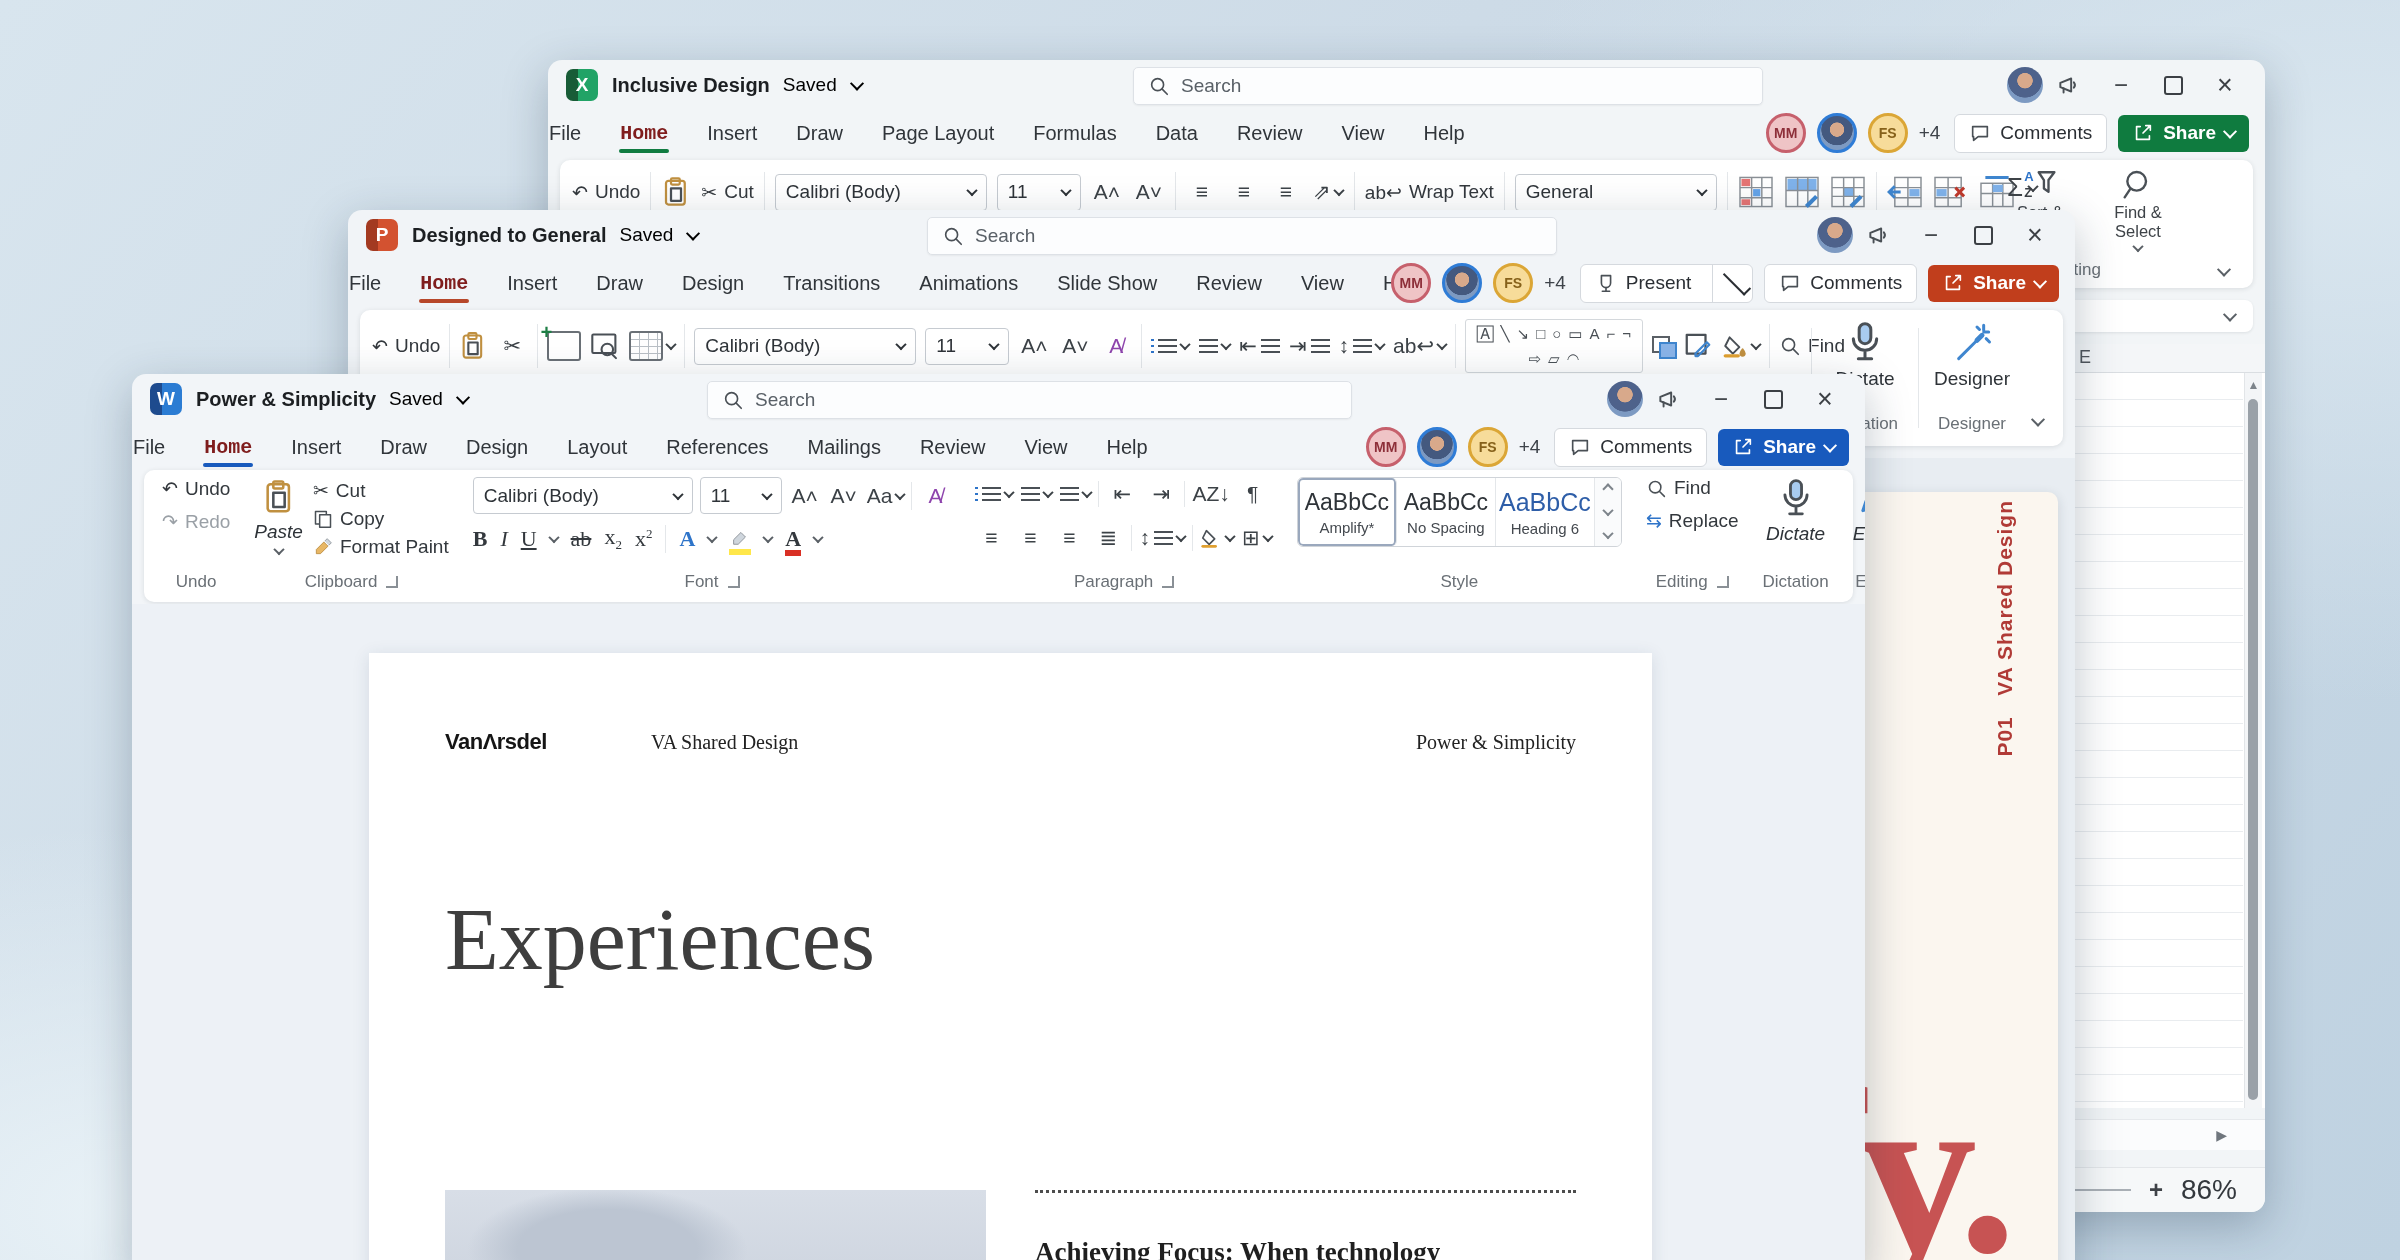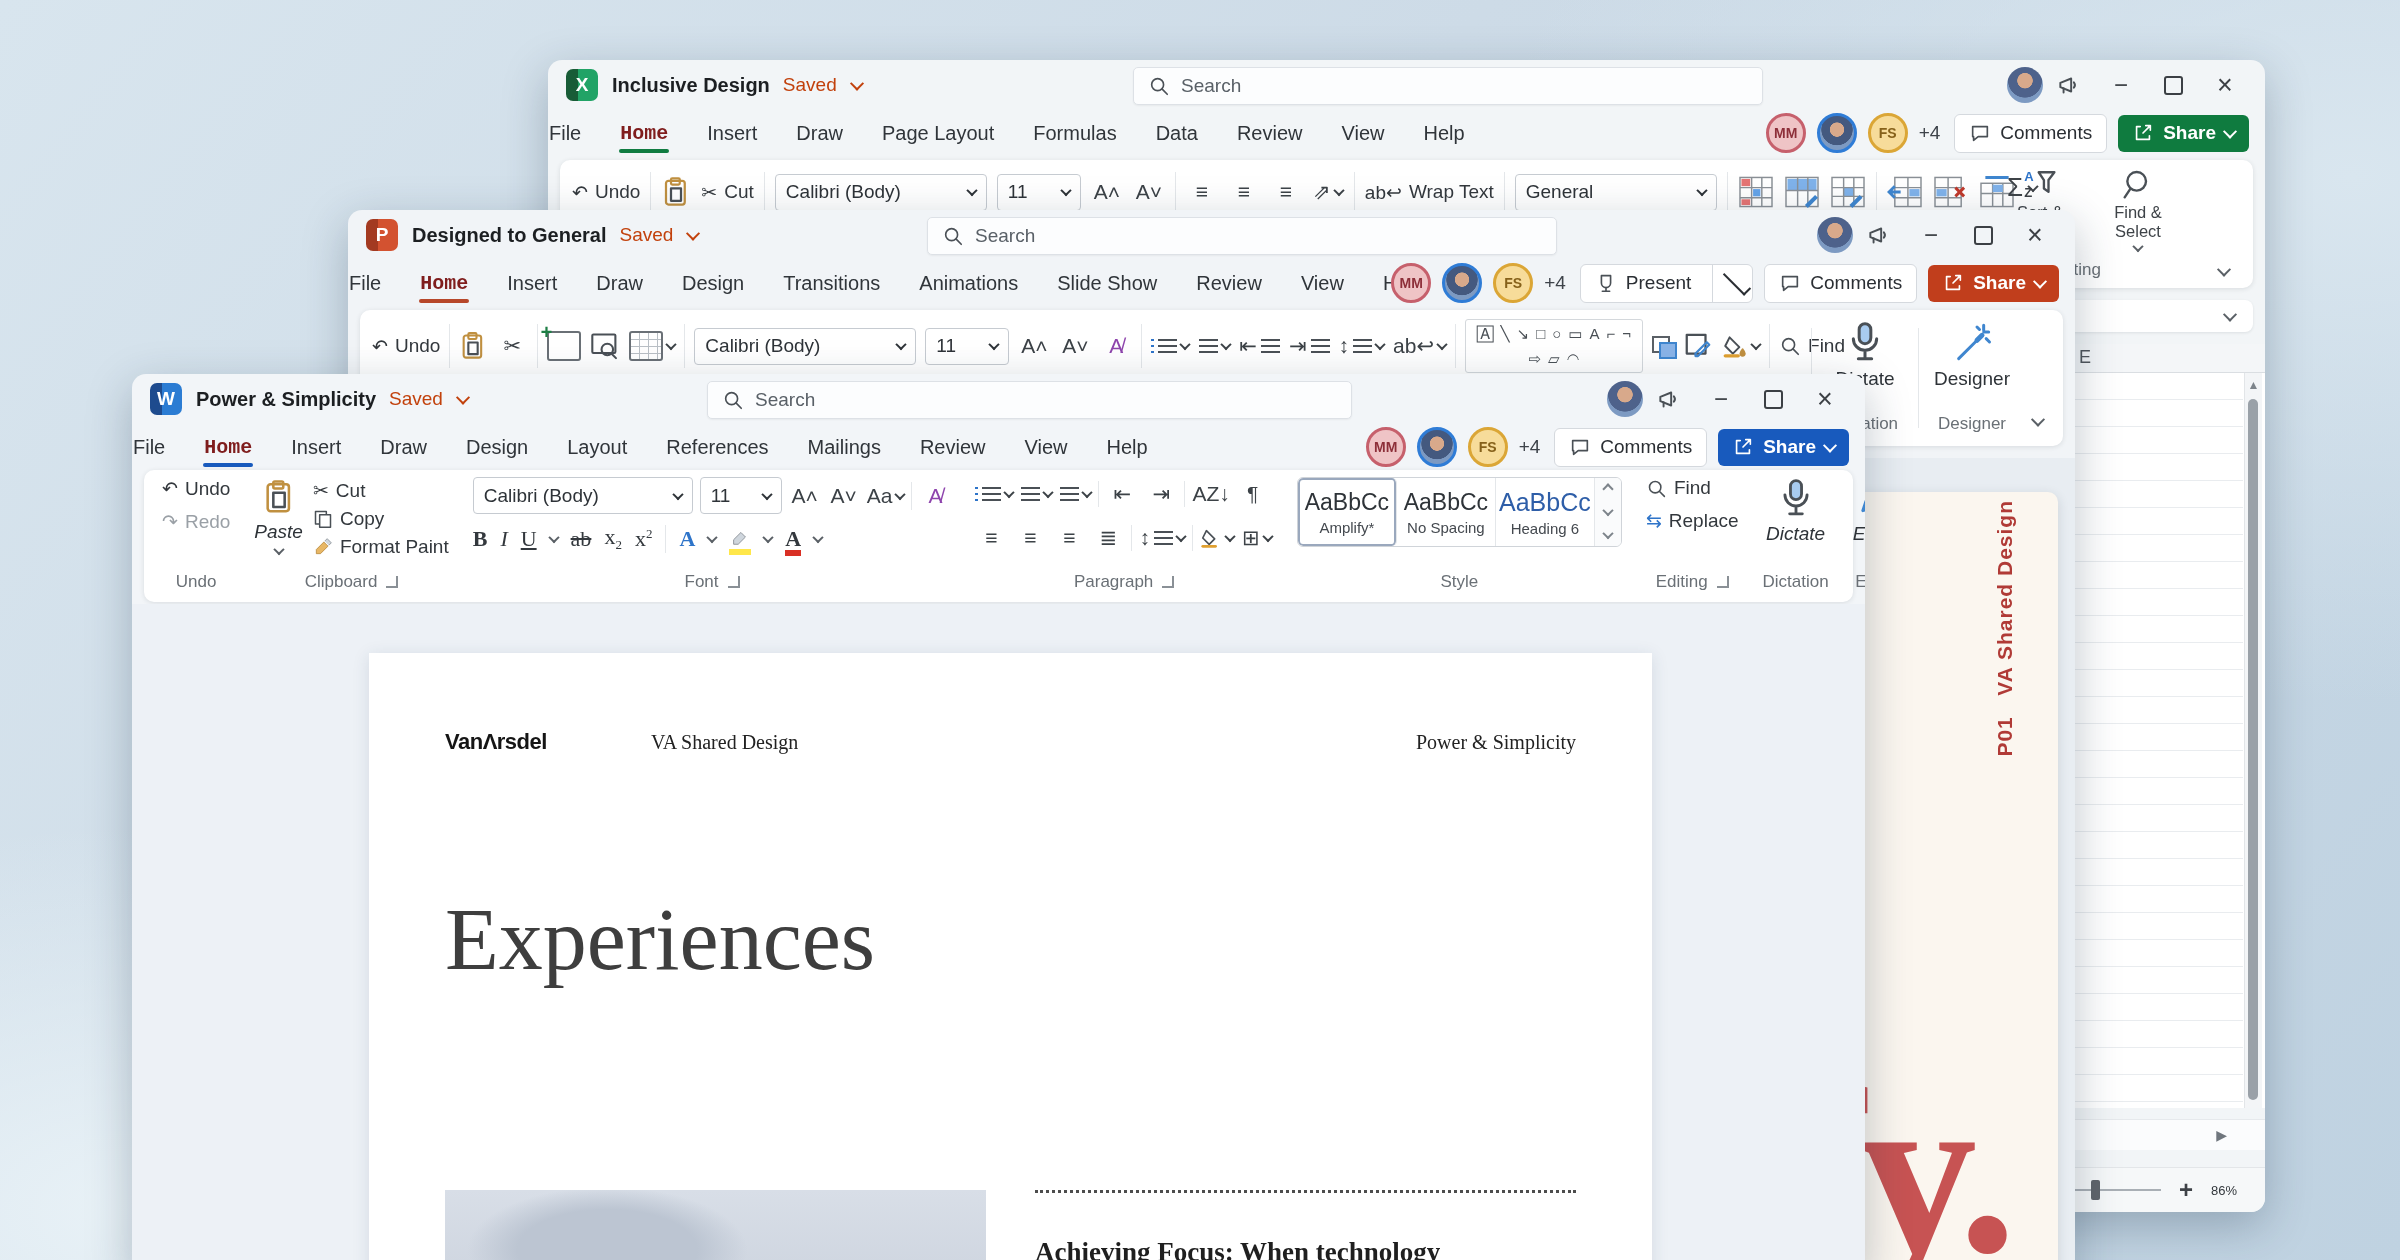--- a/index.html
+++ b/index.html
@@ -9,21 +9,21 @@
       radial-gradient(1100px 620px at 6% 96%, #e9f2f7 0%, rgba(233,242,247,0) 62%),
       radial-gradient(1300px 800px at 98% 14%, #d9e6ef 0%, rgba(217,230,239,0) 66%),
       linear-gradient(128deg,#d8e5ee 0%,#cddbe7 44%,#bfd2e1 100%);}
   .win{position:absolute;border-radius:14px;overflow:hidden;
     box-shadow:0 14px 46px rgba(25,45,70,.28);}
   
   .tb{height:50px;display:flex;align-items:center;position:relative;padding-left:18px;}
   .appic{width:32px;height:32px;border-radius:7px;color:#fff;font-weight:700;font-size:19px;
     display:flex;align-items:center;justify-content:center;flex:0 0 auto;}
   .title{font-size:20px;font-weight:600;color:#1c1f22;margin-left:14px;white-space:nowrap;}
-  .saved{font-size:19px;color:#c2410c;margin-left:13px;display:flex;align-items:center;gap:15px;white-space:nowrap;}
+  .saved{font-size:19px;color:#000000;margin-left:13px;display:flex;align-items:center;gap:15px;white-space:nowrap;}
   .chev{display:inline-block;width:8px;height:8px;border-right:2px solid currentColor;
     border-bottom:2px solid currentColor;transform:rotate(45deg) translate(-1px,-1px);}
   .chev.up{transform:rotate(-135deg);}
   .chev.tiny{width:6px;height:6px;}
   .searchbox{position:absolute;top:7px;height:36px;background:#fcfdfe;border:1px solid #dde1e6;
     border-radius:5px;display:flex;align-items:center;padding:0 14px;gap:11px;color:#596067;
     font-size:19px;box-shadow:0 1px 2px rgba(0,0,0,.05);}
   .winctl{position:absolute;right:14px;top:0;height:50px;display:flex;align-items:center;gap:0;}
   .winctl .cbtn{width:52px;height:50px;display:flex;align-items:center;justify-content:center;color:#3c4045;}
   .maxbox{width:15px;height:15px;border:2px solid #3c4045;border-radius:3px;}
@@ -92,21 +92,21 @@
   .xl-vthumb{position:absolute;top:26px;left:3px;width:10px;bottom:8px;background:#9aa1a8;border-radius:5px;}
   .xl-hs{position:absolute;left:12px;right:0;bottom:62px;height:30px;background:#fbfcfd;
     border-top:1px solid #e6e9ec;}
   .xl-hs .arr{position:absolute;right:38px;top:7px;font-size:14px;color:#6f767d;}
   .xl-status{position:absolute;left:0;right:0;bottom:0;height:44px;background:#f6f8f9;
     border-top:1px solid #e3e6e9;display:flex;align-items:center;justify-content:flex-end;
     gap:18px;padding-right:28px;}
   .ztrack{width:118px;height:2px;background:#a9afb5;position:relative;}
   .zthumb{position:absolute;left:48px;top:-9px;width:9px;height:20px;background:#5f656b;border-radius:2px;}
   .zplus{font-size:24px;color:#3e4247;font-weight:600;}
-  .zval{font-size:13px;color:#33383d;}
+  .zval{font-size:28px;color:#33383d;}
   .xlgrid{width:36px;height:32px;}
   
   .win-ppt{left:348px;top:210px;width:1727px;height:1110px;background:#f1f4f7;--accent:#b7472a;}
   .win-ppt .ribbon{top:100px;height:136px;}
   .prow{display:flex;align-items:center;gap:9px;padding:8px 12px;height:56px;}
   .pp-right{position:absolute;top:6px;bottom:6px;right:16px;display:flex;}
   .pgrp{width:106px;display:flex;flex-direction:column;align-items:center;justify-content:space-between;
     padding:4px 0 6px;}
   .pgrp .icb{display:flex;flex-direction:column;align-items:center;gap:4px;font-size:19px;color:#2e3338;}
   .pp-chev{align-self:flex-end;margin:0 4px 14px 8px;color:#5a6066;}

